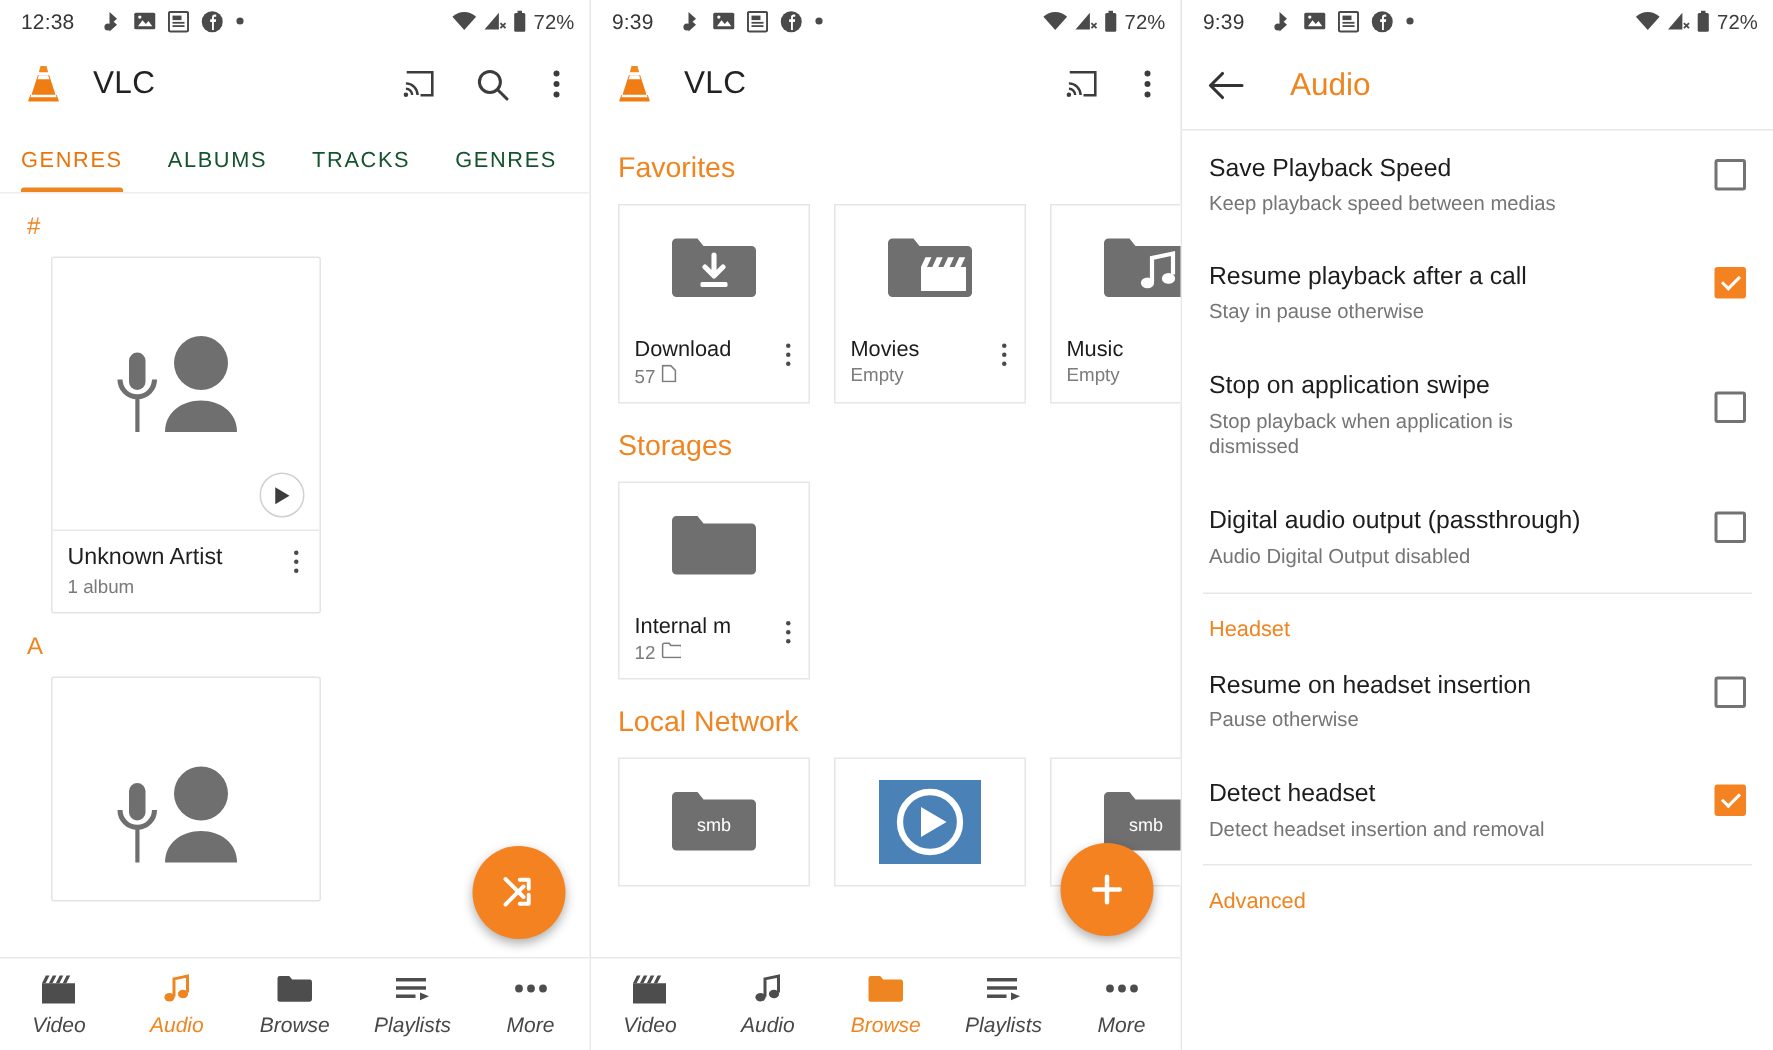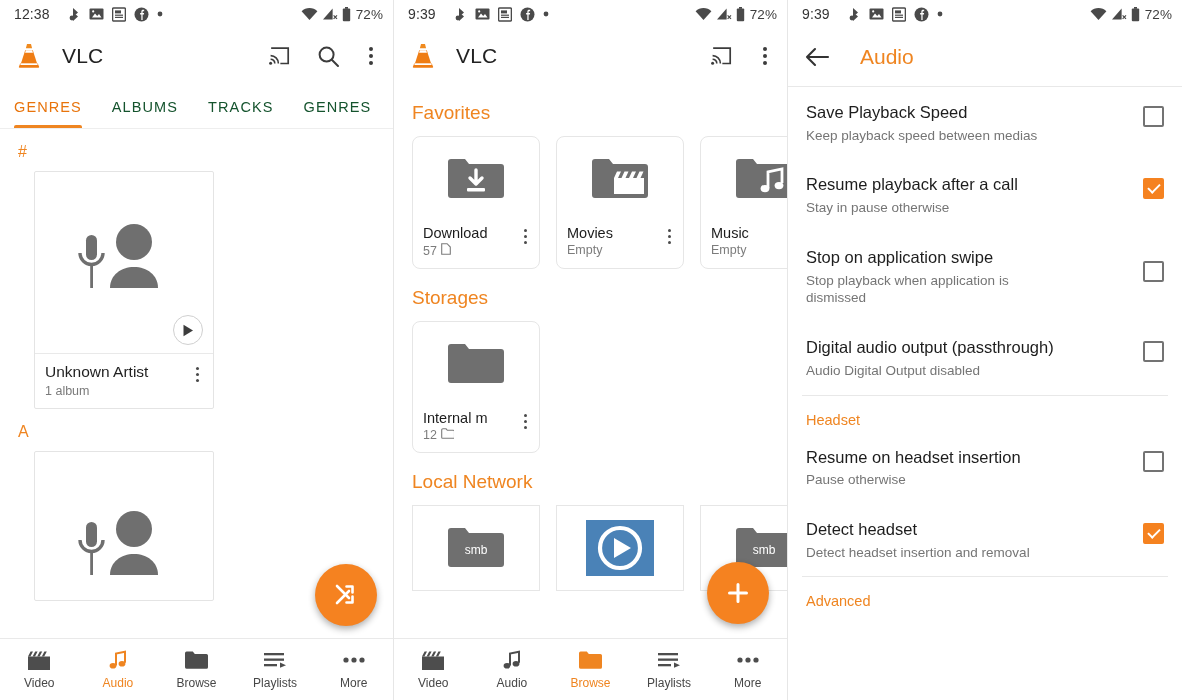--- a/index.html
+++ b/index.html
@@ -85,21 +85,21 @@
   }
   .art-meta { padding: 9px 10px 10px 10px; display: flex; align-items: flex-start; }
   .art-meta-text { flex: 1; min-width: 0; }
   .art-name { font-size: 15.5px; color: #1f1f1f; white-space: nowrap; overflow: hidden; text-overflow: ellipsis; }
   .art-sub { font-size: 12.5px; color: #7a7a7a; margin-top: 3px; }
 
   
   .grid { display: flex; gap: 16px; padding: 0 18px; }
   .fcard {
     width: 128px; border: 1px solid #e6e6e6; background: #fff;
-    border-radius: 8px; flex: none;
+    border-radius: 0; flex: none;
   }
   .fcard-thumb { height: 84px; display: flex; align-items: center; justify-content: center; }
   .fcard-meta { padding: 4px 8px 10px 10px; display: flex; align-items: flex-start; }
   .fcard-text { flex: 1; min-width: 0; }
   .fcard-name { font-size: 14.5px; color: #1c1c1c; white-space: nowrap; overflow: hidden; }
   .fcard-sub { font-size: 12.5px; color: #7c7c7c; margin-top: 2px; display: flex; align-items: center; gap: 4px; }
   .kebab-sm { display: flex; flex-direction: column; gap: 2.6px; align-items: center; padding: 4px 4px; cursor: pointer; }
   .kebab-sm i { width: 3.4px; height: 3.4px; border-radius: 50%; background: #4a4a4a; display: block; }
 
   .netcard { width: 128px; border: 1px solid #e6e6e6; background: #fff; flex: none; }
@@ -115,21 +115,21 @@
   
   .bottomnav {
     position: absolute; left: 0; right: 0; bottom: 0; height: 62px;
     background: #fff; border-top: 1px solid #e9e9e9;
     display: flex; align-items: center; z-index: 10;
   }
   .bnav-item {
     flex: 1; display: flex; flex-direction: column; align-items: center;
     gap: 5px; cursor: pointer;
   }
-  .bnav-label { font-size: 12px; color: #474747; }
+  .bnav-label { font-size: 14px; color: #474747; font-style: italic; }
   .bnav-item.active .bnav-label { color: #ef8521; }
   .bnav-ico { height: 22px; display: flex; align-items: center; }
 
   
   .settings-bar { height: 58px; display: flex; align-items: center; padding: 0 16px; gap: 30px; }
   .settings-title { font-size: 21px; color: #ef8521; }
   .divider { height: 1px; background: #e8e8e8; margin: 0 14px; }
   .divider.full { margin: 0; }
   .pref {
     display: flex; align-items: flex-start;

